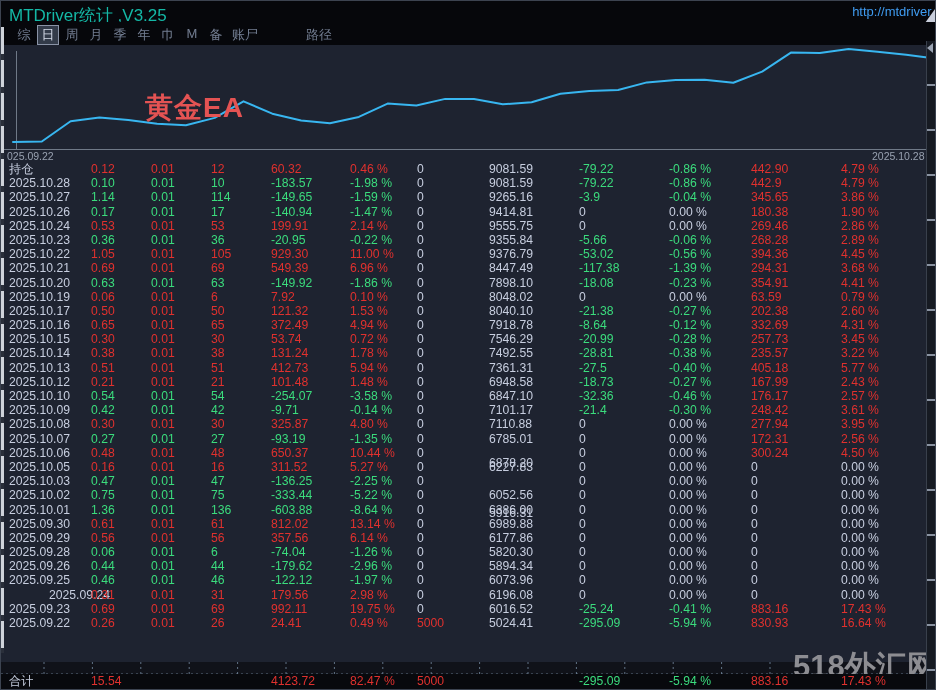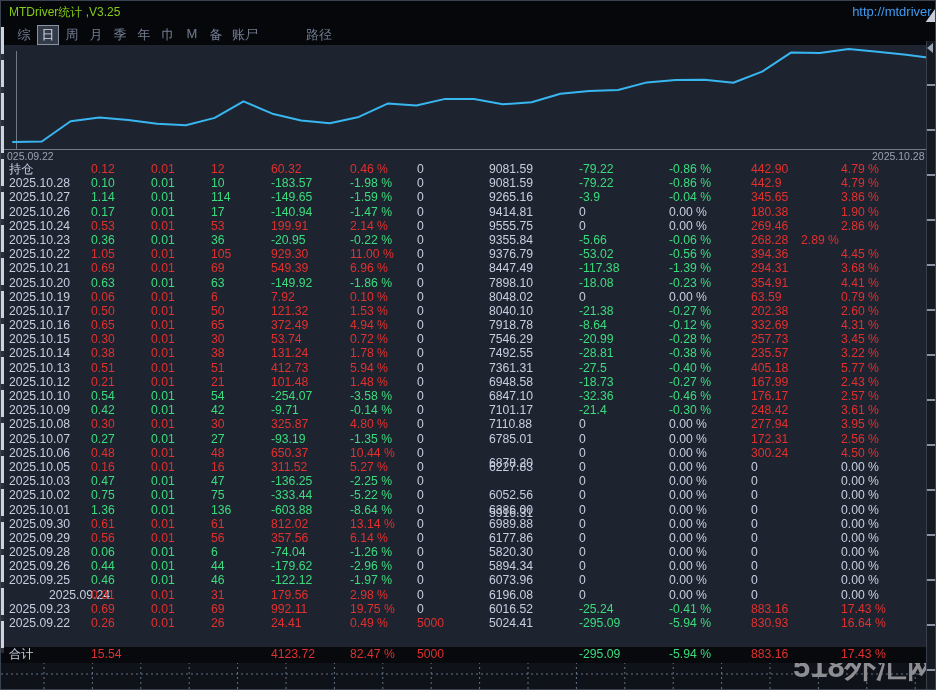--- a/index.html
+++ b/index.html
@@ -3,21 +3,21 @@
 <meta charset="utf-8">
 <style>
   html,body{margin:0;padding:0;background:#000;}
   .window{
     position:relative;width:936px;height:690px;overflow:hidden;
     background:#1e2330;font-family:"Liberation Sans","DejaVu Sans",sans-serif;
     border:1px solid #3c4350;box-sizing:border-box;
   }
   
   .titlebar{position:absolute;left:0;top:0;width:100%;height:21px;background:#06070b;}
-  .app-title{position:absolute;left:8px;top:3px;font-size:12px;color:#84cc16;white-space:nowrap;}
+  .app-title{position:absolute;left:8px;top:3px;font-size:17px;color:#14b8a6;white-space:nowrap;}
   .app-url{position:absolute;right:-6px;top:3px;font-size:13px;color:#3f9bf0;white-space:nowrap;}
   .corner-tri{position:absolute;right:0;top:8px;width:0;height:0;
     border-left:10px solid transparent;border-bottom:14px solid #c9cedb;}
   
   .tabbar{position:absolute;left:0;top:21px;width:100%;height:23px;background:#06070b;}
   .tabs-row{position:absolute;left:12px;top:3px;display:flex;}
   .tab{display:inline-block;min-width:16px;padding:1px 3px;margin-right:2px;text-align:center;
     font-size:13px;color:#737e92;white-space:nowrap;}
   .tab.sel{background:#333b49;border:1px solid #8a93a6;color:#d5dbe8;padding:0 2px;}
   .path-btn{position:absolute;left:305px;top:4px;font-size:13px;color:#737e92;}
@@ -34,21 +34,21 @@
   .axis-date.l{left:6px;} .axis-date.r{left:871px;}
   
   .tablewrap{position:absolute;left:0;top:161px;width:928px;}
   .trow{position:relative;height:14.2px;font-size:12.2px;line-height:14.2px;white-space:nowrap;}
   .thead{height:16px;line-height:15px;font-size:13px;}
   .cell{position:absolute;top:0;}
   .hc{color:#c7cedf;}
   .neutral{color:#c7cedf;}
   .red{color:#e0312e;}
   .green{color:#3bdc7d;}
-  .total-row{position:absolute;left:0;top:646px;width:932px;height:15.5px;background:#08090d;
+  .total-row{position:absolute;left:0;top:673px;width:932px;height:15.5px;background:#08090d;
     font-size:12.2px;line-height:15px;white-space:nowrap;z-index:6;}
   
   .bottom-grid{position:absolute;left:0;top:661px;width:936px;height:29px;background:#101219;}
   .wm-gray{position:absolute;left:792px;top:645px;font-size:31px;font-weight:bold;
     color:#8d8d92;z-index:4;white-space:nowrap;letter-spacing:0;}
   
   .left-bar{position:absolute;left:0;top:26px;width:3px;height:626px;z-index:7;
     background:repeating-linear-gradient(180deg,#cfd3da 0 27px,#2a2f3a 27px 33px);}
   .right-bar{position:absolute;right:0;top:40px;width:8px;height:650px;background:#161a22;
     border-left:1px solid #39404c;z-index:7;
@@ -83,20 +83,21 @@
       </div>
     <span class="path-btn">路径</span>
   </div>
 
   <div class="chart">
     <div class="yaxis"></div>
     <svg id="chart-svg" width="936" height="104">
         <polyline points="12.0,97.0 40.8,96.5 69.6,76.2 98.4,72.6 127.3,75.1 156.1,78.7 184.9,80.2 213.7,72.9 242.5,56.3 271.3,68.7 300.1,75.5 328.9,78.3 357.8,71.9 386.6,58.6 415.4,60.5 444.2,53.9 473.0,54.1 501.8,59.3 530.6,57.2 559.4,48.7 588.3,46.1 617.1,45.0 645.9,37.4 674.7,34.9 703.5,34.7 732.3,37.8 761.1,26.6 789.9,7.6 818.8,8.0 847.6,3.9 876.4,6.8 905.2,9.8 934.0,13.6" fill="none" stroke="#38b6f0" stroke-width="2" stroke-linejoin="round" stroke-linecap="round"></polyline>
       </svg>
   </div>
+  <span class="wm-red wm-left">黄金EA</span>
   <span class="axis-date l">025.09.22</span>
   <span class="axis-date r">2025.10.28</span>
 
   <div class="tablewrap">
     <div id="tbody">
         <div class="trow">
           <span class="cell neutral" style="left: 8px;">持仓</span>
           <span class="cell red" style="left: 90px;">0.12</span>
           <span class="cell red" style="left: 150px;">0.01</span>
           <span class="cell red" style="left: 210px;">12</span>
@@ -170,21 +171,21 @@
           <span class="cell green" style="left: 90px;">0.36</span>
           <span class="cell green" style="left: 150px;">0.01</span>
           <span class="cell green" style="left: 210px;">36</span>
           <span class="cell green" style="left: 270px;">-20.95</span>
           <span class="cell green" style="left: 349px;">-0.22 %</span>
           <span class="cell neutral" style="left: 416px;">0</span>
           <span class="cell neutral" style="left: 488px;">9355.84</span>
           <span class="cell green" style="left: 578px;">-5.66</span>
           <span class="cell green" style="left: 668px;">-0.06 %</span>
           <span class="cell red" style="left: 750px;">268.28</span>
-          <span class="cell red" style="left: 800px;">2.89 %</span>
+          <span class="cell red" style="left: 840px;">2.89 %</span>
         </div>
         <div class="trow">
           <span class="cell neutral" style="left: 8px;">2025.10.22</span>
           <span class="cell red" style="left: 90px;">1.05</span>
           <span class="cell red" style="left: 150px;">0.01</span>
           <span class="cell red" style="left: 210px;">105</span>
           <span class="cell red" style="left: 270px;">929.30</span>
           <span class="cell red" style="left: 349px;">11.00 %</span>
           <span class="cell neutral" style="left: 416px;">0</span>
           <span class="cell neutral" style="left: 488px;">9376.79</span>

